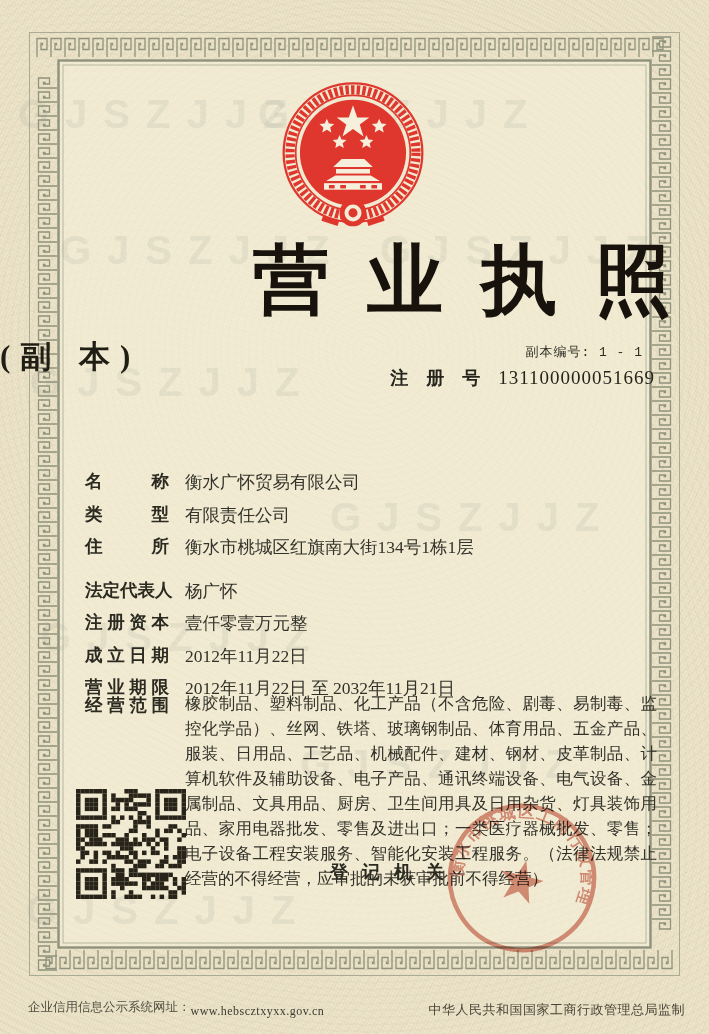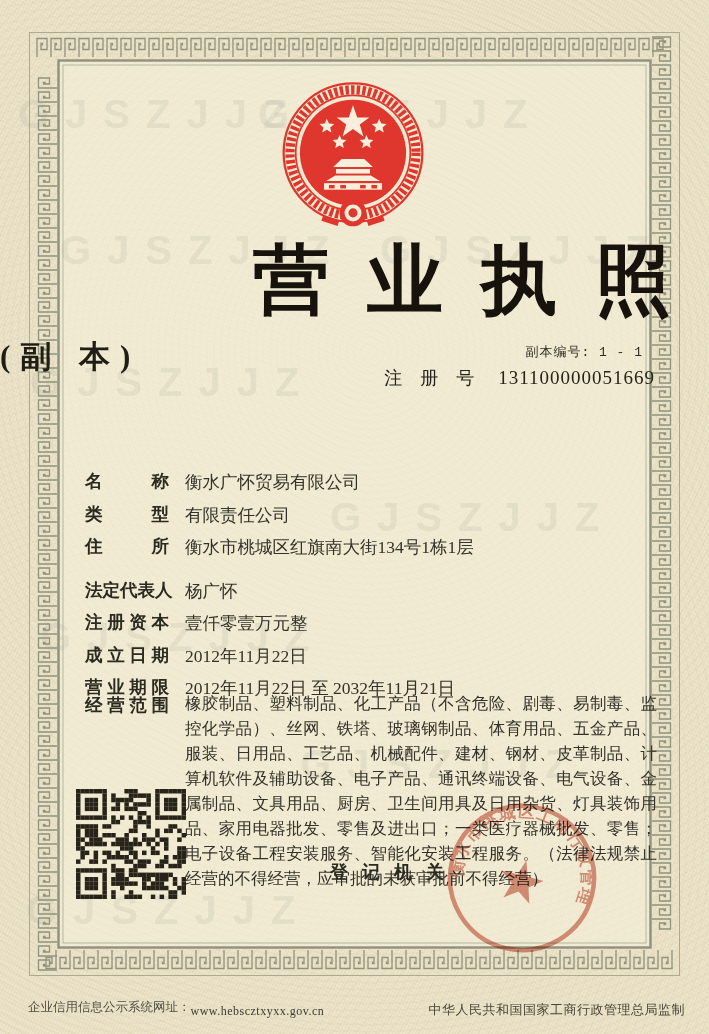--- a/index.html
+++ b/index.html
@@ -44,21 +44,21 @@
   .subtitle{
     position:absolute;left:0;right:0;top:336px;text-align:left;
     font-size:31px;font-weight:bold;color:#201d14;letter-spacing:10px;
   }
   .copy-no{
     position:absolute;right:66px;top:343px;font-size:13px;color:#2e2d24;letter-spacing:1px;font-family:Liberation Mono, monospace;
   }
   .reg-row{
     position:absolute;right:54px;top:366px;font-size:18px;color:#25241c;white-space:nowrap;
   }
-  .reg-label{font-weight:normal;letter-spacing:18px;margin-right:6px;}
+  .reg-label{font-weight:bold;letter-spacing:18px;}
   .reg-value{font-size:19px;letter-spacing:1px;text-align:right;}
 
   
   .fields{position:absolute;left:85px;top:469px;width:575px;}
   .frow{position:relative;height:32.5px;}
   .frow.gap-top{margin-top:11px;}
   .flabel{
     position:absolute;left:0;top:0;width:84px;display:flex;justify-content:space-between;
     font-family:"Liberation Sans","DejaVu Sans",sans-serif;
     font-weight:bold;font-size:17.5px;color:#2b2a20;

